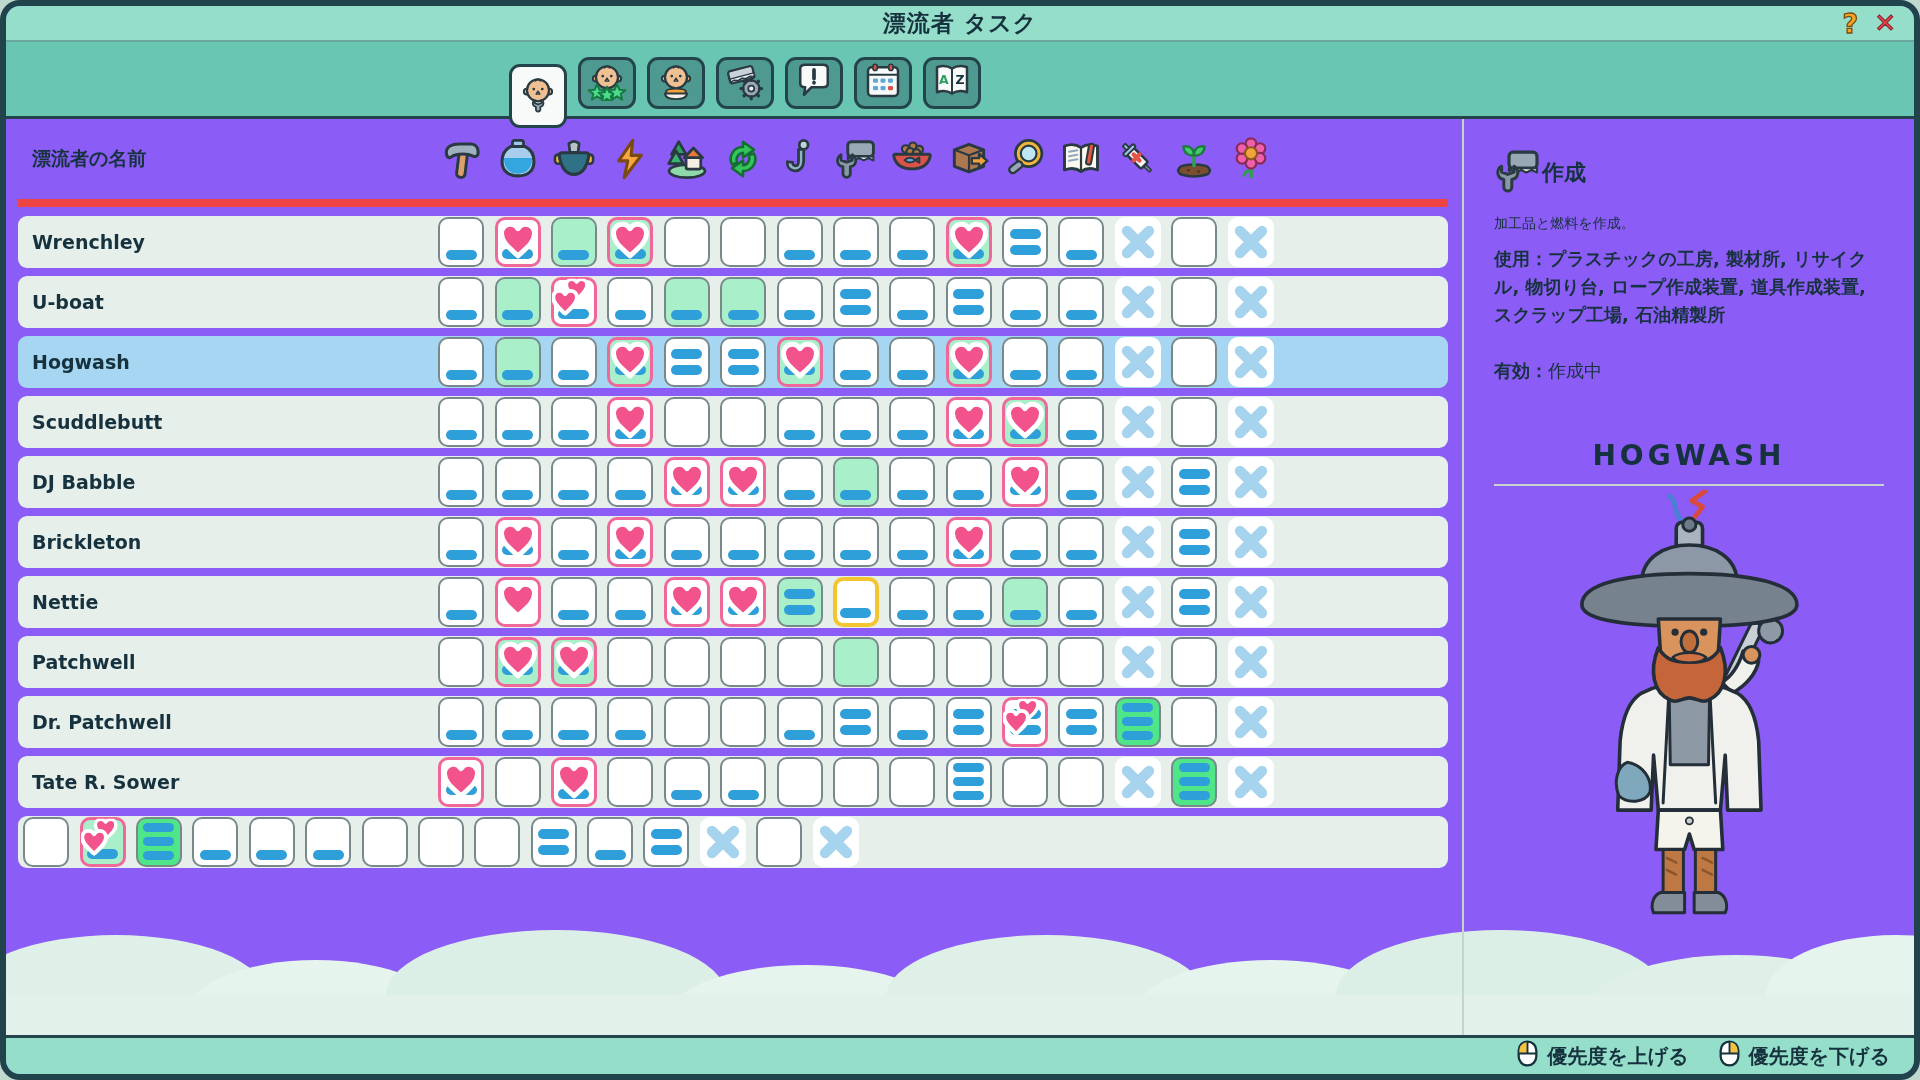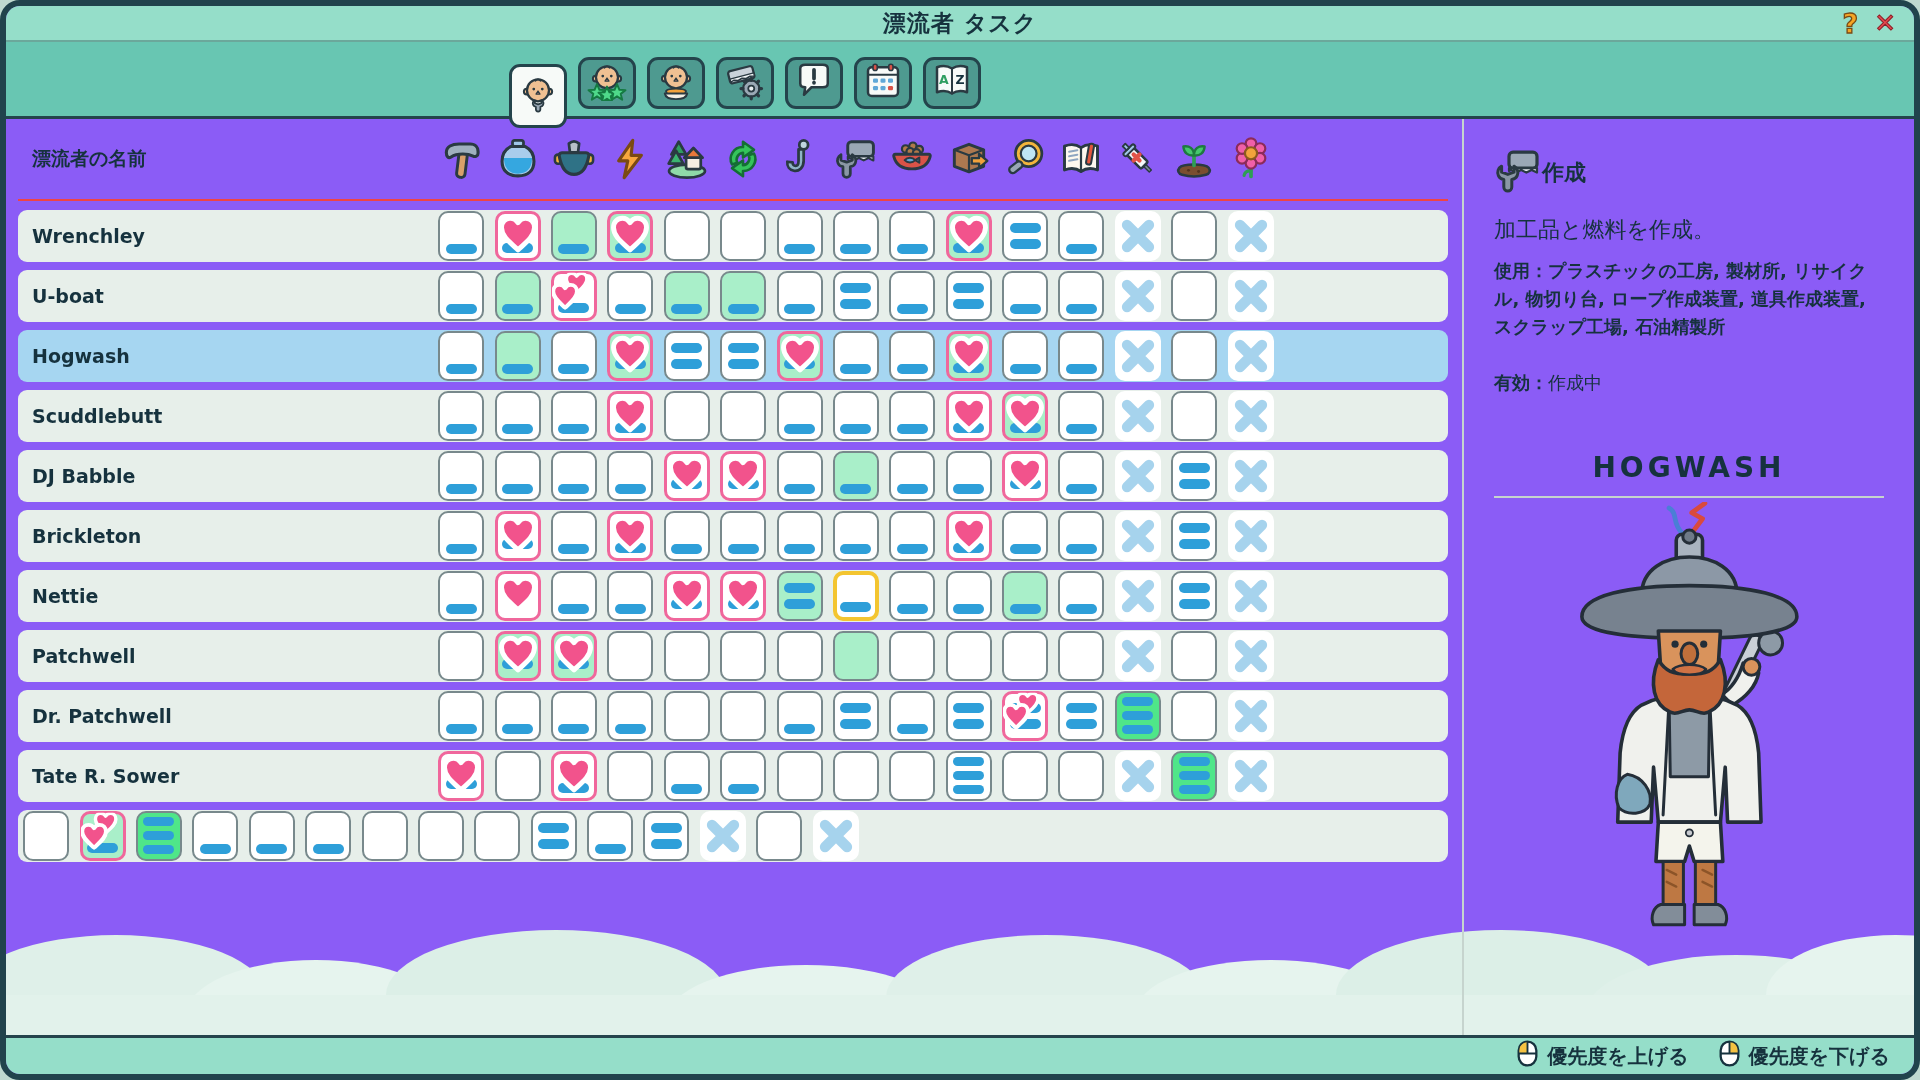--- a/index.html
+++ b/index.html
@@ -19,21 +19,21 @@
   .tab{width:58px;height:52px;margin-bottom:7px;background:#4E9A90;border:3px solid #24444C;border-radius:11px;display:flex;align-items:center;justify-content:center;box-sizing:border-box;cursor:pointer;}
   .tab.active{background:#F7FAF8;height:64px;margin-bottom:-12px;z-index:6;}
   .tab svg{width:40px;height:40px;}
 
   
   .main{flex:1;display:flex;min-height:0;position:relative;}
   .clouds{position:absolute;left:0;right:0;bottom:0;height:130px;z-index:0;overflow:hidden;pointer-events:none;}
   .cloud{position:absolute;border-radius:50%;}
 
   .grid-area{flex:1;position:relative;z-index:1;padding:0 12px 0 10px;}
-  .thead{height:80px;display:flex;align-items:center;border-bottom:2px solid #ef4444;margin:0 2px;}
+  .thead{height:80px;display:flex;align-items:center;border-bottom:8px solid #ef4444;margin:0 2px;}
   .name-col{width:415px;flex:none;padding-left:14px;box-sizing:border-box;font-size:19px;font-weight:600;}
   .slot{width:56.4px;flex:none;display:flex;align-items:center;justify-content:center;}
   .slot svg{width:44px;height:44px;}
   .rows{margin-top:9px;}
   .trow{height:52px;margin:0 2px 8px 2px;border-radius:9px;background:#E7EFEA;display:flex;align-items:center;cursor:pointer;}
   .trow.selected{background:var(--rowblue,#A6D6F1);}
   .trow .rname{font-size:19px;font-weight:600;}
 
   .cell{width:46px;height:50px;box-sizing:border-box;border:2.5px solid #78898C;border-radius:10px;background:#fff;position:relative;flex:none;cursor:pointer;}
   .cell.hb{border-color:#F0679C;border-width:3px;}
@@ -46,21 +46,21 @@
   .dashes.dn3{justify-content:space-between;}
   .dash{width:31px;height:10px;border-radius:5px;background:var(--dash,#2E9FD9);}
   .heart{position:absolute;left:50%;top:50%;width:37px;height:37px;transform:translate(-50%,-53%);}
   .xmark{position:absolute;left:50%;top:50%;width:32px;height:32px;transform:translate(-50%,-50%);}
 
   
   .detail{width:452px;flex:none;box-sizing:border-box;border-left:2px solid #C6D4CE;padding:28px 30px 0 30px;position:relative;z-index:1;}
   .task-head{display:flex;align-items:center;}
   .task-head svg{width:48px;height:48px;}
   .task-title{font-size:22px;font-weight:600;}
-  .task-desc{margin:16px 0 0 0;font-size:22px;}
+  .task-desc{margin:16px 0 0 0;font-size:14px;}
   .task-usage{margin:12px 0 0 0;font-size:18px;font-weight:700;line-height:1.55;}
   .task-active{margin:30px 0 0 0;font-size:18px;font-weight:600;}
   .task-active b{font-weight:400;}
   .char-name{margin-top:56px;text-align:center;font-size:28px;font-weight:800;letter-spacing:4px;}
   .char-rule{margin-top:12px;border-bottom:2px solid #C6D4CE;}
   .portrait{display:block;margin:4px auto 0 auto;height:430px;}
 
   
   .footer{height:36px;flex:none;background:var(--mintbar,#89D9C4);border-top:3px solid #24444C;display:flex;align-items:center;justify-content:flex-end;gap:30px;padding-right:24px;position:relative;z-index:4;}
   .fbtn{display:flex;align-items:center;gap:9px;font-size:20px;font-weight:700;cursor:pointer;}

